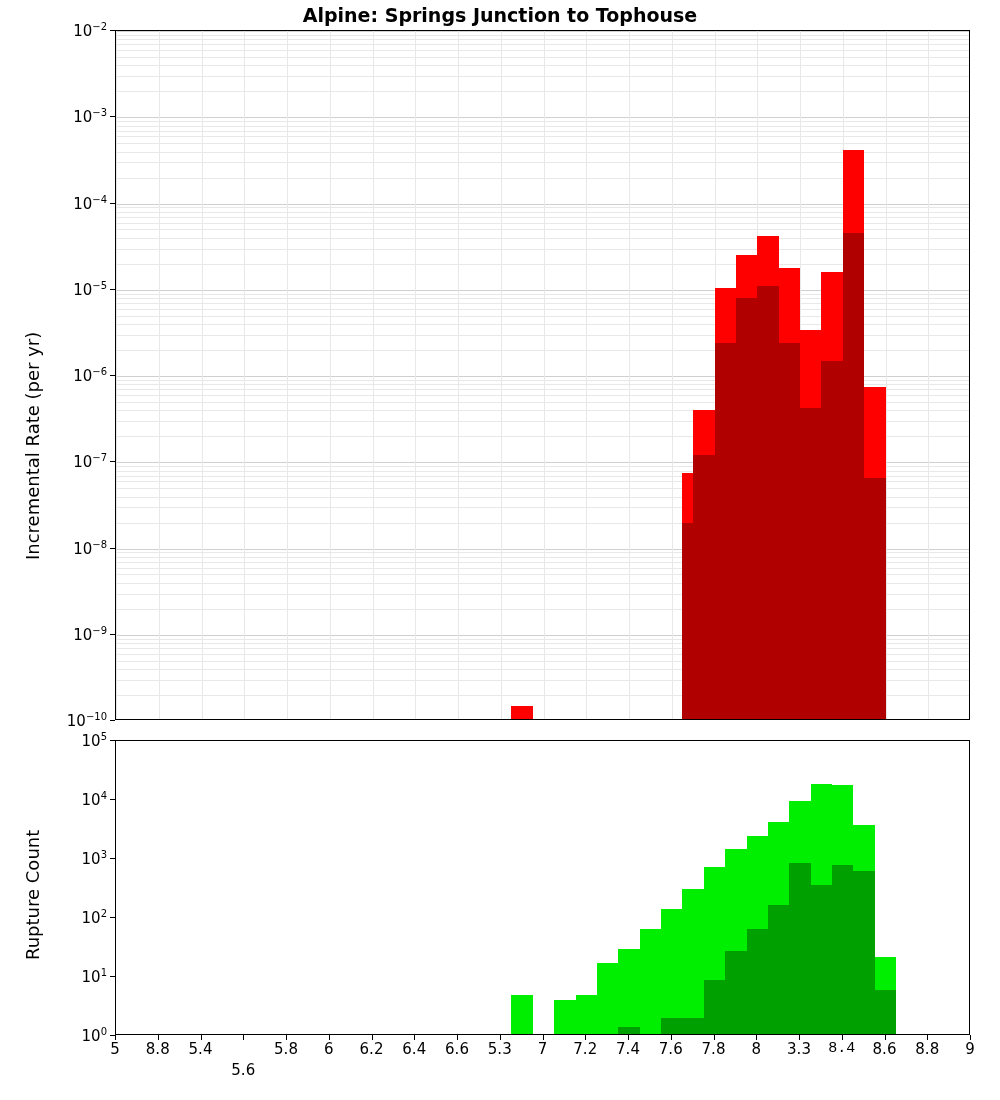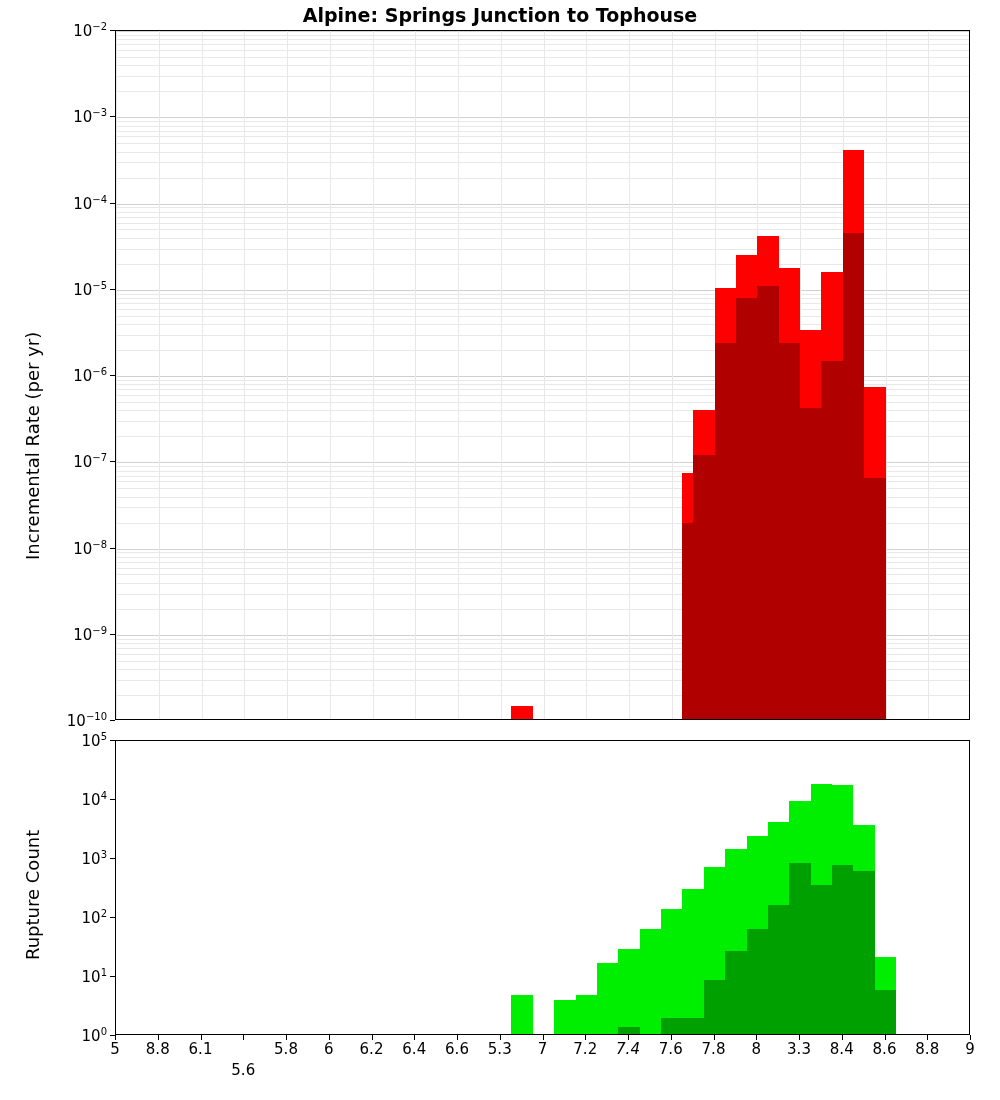--- a/index.html
+++ b/index.html
@@ -227,51 +227,51 @@
       <div class="tickmark" style="left: 110px; top: 740px; width: 5px; height: 1px;"></div>
     </div>
   <div class="axname yaxname" style="left:22px;top:960px;font-size:18px;">Rupture Count</div>
 
 
   <div id="xticks">
       <div class="xtick" style="left: 115px; top: 1040px;">5</div>
       <div class="tickmark" style="left: 115px; top: 1035px; width: 1px; height: 5px;"></div>
       <div class="xtick" style="left: 157.75px; top: 1040px;">8.8</div>
       <div class="tickmark" style="left: 157.75px; top: 1035px; width: 1px; height: 5px;"></div>
-      <div class="xtick" style="left: 200.5px; top: 1040px;">6.1</div>
+      <div class="xtick" style="left: 200.5px; top: 1040px;">5.4</div>
       <div class="tickmark" style="left: 200.5px; top: 1035px; width: 1px; height: 5px;"></div>
       <div class="xtick" style="left: 243.25px; top: 1061px;">5.6</div>
       <div class="tickmark" style="left: 243.25px; top: 1035px; width: 1px; height: 5px;"></div>
       <div class="xtick" style="left: 286px; top: 1040px;">5.8</div>
       <div class="tickmark" style="left: 286px; top: 1035px; width: 1px; height: 5px;"></div>
       <div class="xtick" style="left: 328.75px; top: 1040px;">6</div>
       <div class="tickmark" style="left: 328.75px; top: 1035px; width: 1px; height: 5px;"></div>
       <div class="xtick" style="left: 371.5px; top: 1040px;">6.2</div>
       <div class="tickmark" style="left: 371.5px; top: 1035px; width: 1px; height: 5px;"></div>
       <div class="xtick" style="left: 414.25px; top: 1040px;">6.4</div>
       <div class="tickmark" style="left: 414.25px; top: 1035px; width: 1px; height: 5px;"></div>
       <div class="xtick" style="left: 457px; top: 1040px;">6.6</div>
       <div class="tickmark" style="left: 457px; top: 1035px; width: 1px; height: 5px;"></div>
       <div class="xtick" style="left: 499.75px; top: 1040px;">5.3</div>
       <div class="tickmark" style="left: 499.75px; top: 1035px; width: 1px; height: 5px;"></div>
       <div class="xtick" style="left: 542.5px; top: 1040px;">7</div>
       <div class="tickmark" style="left: 542.5px; top: 1035px; width: 1px; height: 5px;"></div>
       <div class="xtick" style="left: 585.25px; top: 1040px;">7.2</div>
       <div class="tickmark" style="left: 585.25px; top: 1035px; width: 1px; height: 5px;"></div>
-      <div class="xtick" style="left: 628px; top: 1040px; font-style: italic;">7.4</div>
+      <div class="xtick" style="left: 628px; top: 1040px;">7.4</div>
       <div class="tickmark" style="left: 628px; top: 1035px; width: 1px; height: 5px;"></div>
       <div class="xtick" style="left: 670.75px; top: 1040px;">7.6</div>
       <div class="tickmark" style="left: 670.75px; top: 1035px; width: 1px; height: 5px;"></div>
       <div class="xtick" style="left: 713.5px; top: 1040px;">7.8</div>
       <div class="tickmark" style="left: 713.5px; top: 1035px; width: 1px; height: 5px;"></div>
       <div class="xtick" style="left: 756.25px; top: 1040px;">8</div>
       <div class="tickmark" style="left: 756.25px; top: 1035px; width: 1px; height: 5px;"></div>
       <div class="xtick" style="left: 799px; top: 1040px;">3.3</div>
       <div class="tickmark" style="left: 799px; top: 1035px; width: 1px; height: 5px;"></div>
-      <div class="xtick" style="left: 841.75px; top: 1040px;">8.4</div>
+      <div class="xtick" style="left: 841.75px; top: 1040px; font-family: Liberation Mono, monospace;">8.4</div>
       <div class="tickmark" style="left: 841.75px; top: 1035px; width: 1px; height: 5px;"></div>
       <div class="xtick" style="left: 884.5px; top: 1040px;">8.6</div>
       <div class="tickmark" style="left: 884.5px; top: 1035px; width: 1px; height: 5px;"></div>
       <div class="xtick" style="left: 927.25px; top: 1040px;">8.8</div>
       <div class="tickmark" style="left: 927.25px; top: 1035px; width: 1px; height: 5px;"></div>
       <div class="xtick" style="left: 970px; top: 1040px;">9</div>
       <div class="tickmark" style="left: 970px; top: 1035px; width: 1px; height: 5px;"></div>
     </div>
 
 </div>

